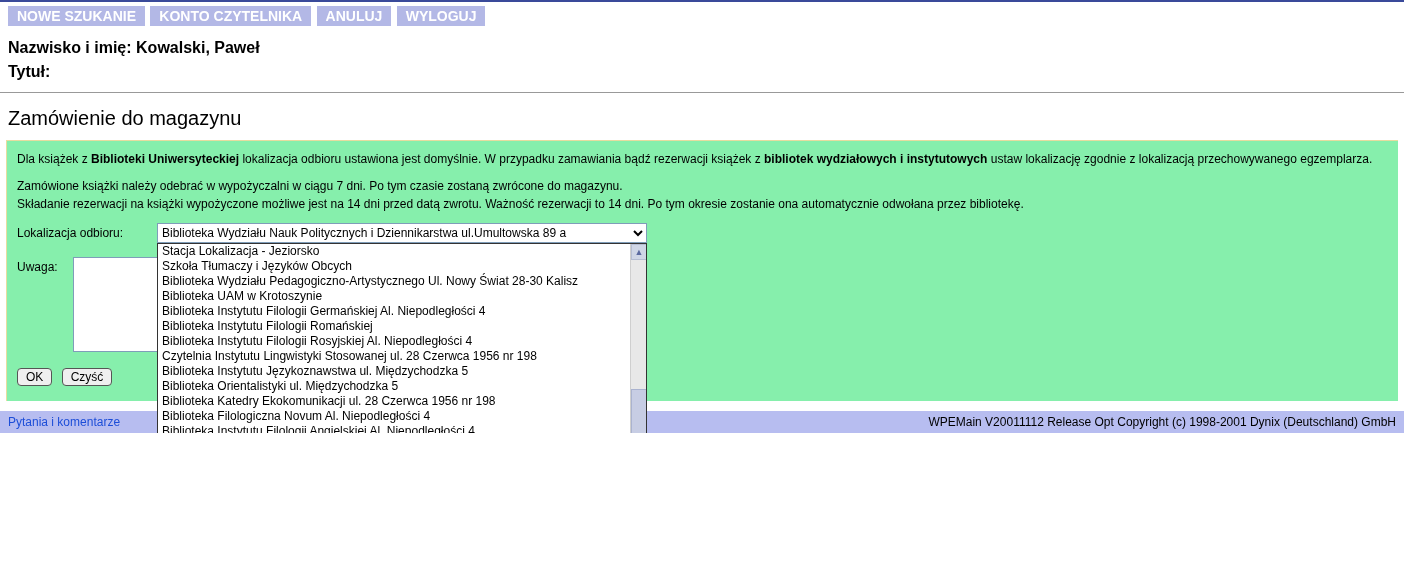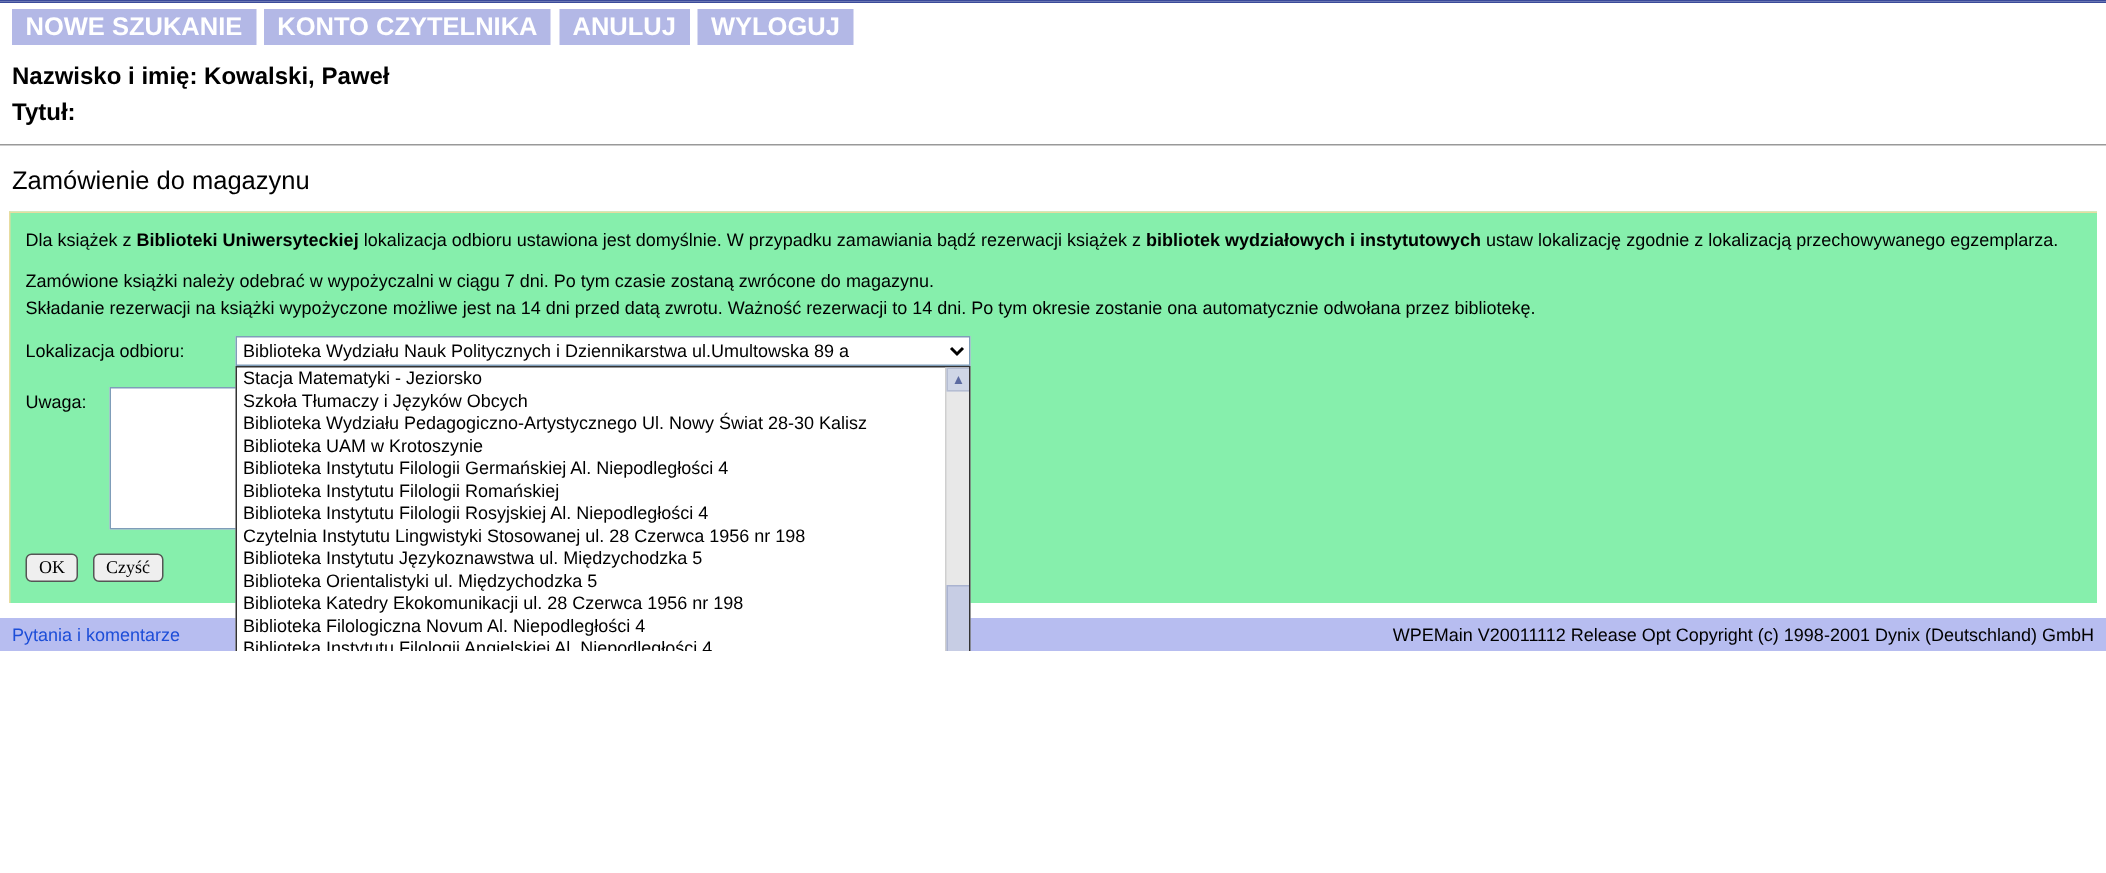--- a/index.html
+++ b/index.html
@@ -19,36 +19,36 @@
     margin-bottom:2px;
   }
   .toolbar {
     padding: 2px 8px 2px 8px;
   }
   .tbtn {
     display: inline-block;
     background: #b3b8e6;
     color: #fff;
     font-weight: bold;
-    font-size: 17px;
+    font-size: 14px;
     padding: 2px 9px;
     margin-right: 2px;
     border: none;
     cursor: pointer;
     font-family: Verdana, Arial, sans-serif;
   }
   .userblock {
     padding: 8px 8px 4px 8px;
     font-size: 16px;
     line-height: 1.5;
   }
   .userblock b { font-weight: bold; }
   .hr-thin { border: 0; border-top: 1px solid #999; margin: 4px 0; }
   .section-title {
-    font-size: 17px;
+    font-size: 20px;
     padding: 10px 8px 4px 8px;
   }
   .yellowbox {
     background: #86efac;
     margin: 6px 6px 0 6px;
     padding: 10px 10px 14px 10px;
     font-size: 12px;
     line-height: 1.45;
     border-left:1px solid #e8dca0;
     border-top:1px solid #e8dca0;
@@ -80,21 +80,21 @@
     height: 95px;
     font-family: Arial, sans-serif;
     font-size: 12px;
     border: 1px solid #7f9db9;
     resize: none;
   }
   .btnrow {
     margin-top: 16px;
   }
   .btn {
-    font-family: Liberation Serif, serif;
+    font-family: Liberation Sans, sans-serif;
     font-size: 12px;
     border: 1px solid #555;
     border-radius: 4px;
     background: #efefef;
     padding: 1px 8px;
     cursor: pointer;
     margin-right:6px;
   }
   .dropdown-list {
     position: absolute;
@@ -204,21 +204,21 @@
 
   <div class="form-row">
     <div class="form-label">Lokalizacja odbioru:</div>
     <div class="select-wrap">
       <select class="loc">
         <option>Biblioteka Wydziału Nauk Politycznych i Dziennikarstwa ul.Umultowska 89 a</option>
       </select>
 
       <div class="dropdown-list">
         <div class="dropdown-inner" id="dd-inner">
-            <div class="dd-item">Stacja Matematyki - Jeziorsko</div>
+            <div class="dd-item">Stacja Lokalizacja - Jeziorsko</div>
             <div class="dd-item">Szkoła Tłumaczy i Języków Obcych</div>
             <div class="dd-item">Biblioteka Wydziału Pedagogiczno-Artystycznego Ul. Nowy Świat 28-30 Kalisz</div>
             <div class="dd-item">Biblioteka UAM w Krotoszynie</div>
             <div class="dd-item">Biblioteka Instytutu Filologii Germańskiej Al. Niepodległości 4</div>
             <div class="dd-item">Biblioteka Instytutu Filologii Romańskiej</div>
             <div class="dd-item">Biblioteka Instytutu Filologii Rosyjskiej Al. Niepodległości 4</div>
             <div class="dd-item">Czytelnia Instytutu Lingwistyki Stosowanej ul. 28 Czerwca 1956 nr 198</div>
             <div class="dd-item">Biblioteka Instytutu Językoznawstwa ul. Międzychodzka 5</div>
             <div class="dd-item">Biblioteka Orientalistyki ul. Międzychodzka 5</div>
             <div class="dd-item">Biblioteka Katedry Ekokomunikacji ul. 28 Czerwca 1956 nr 198</div>

